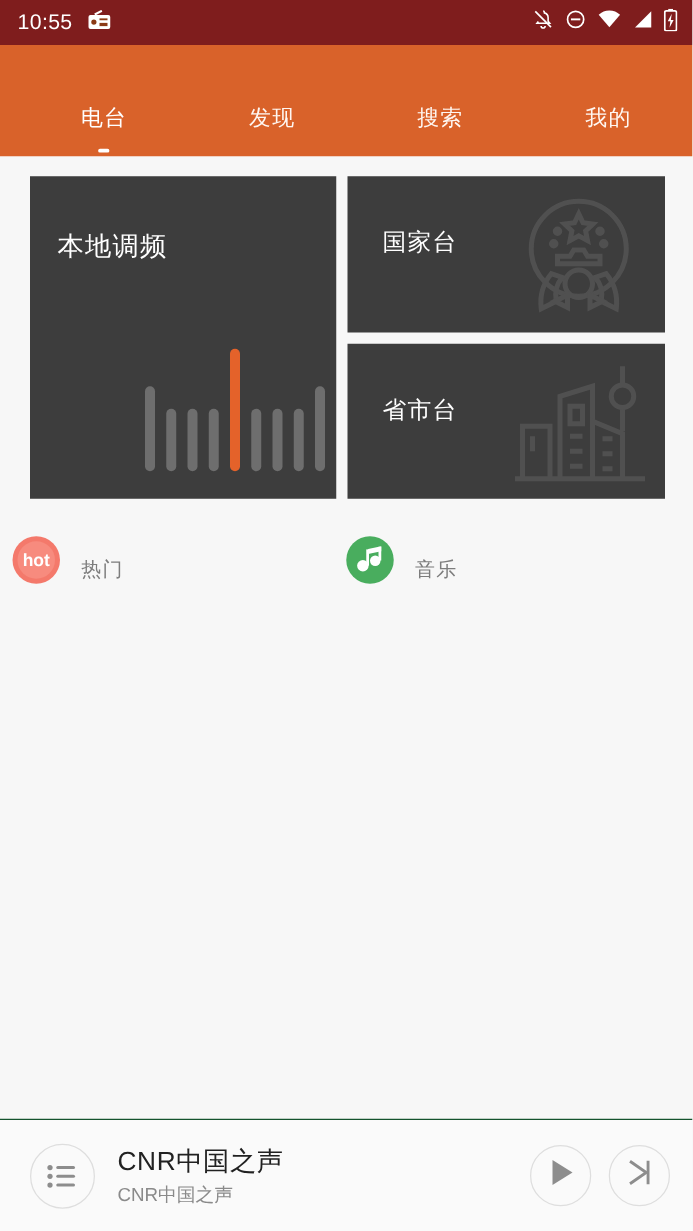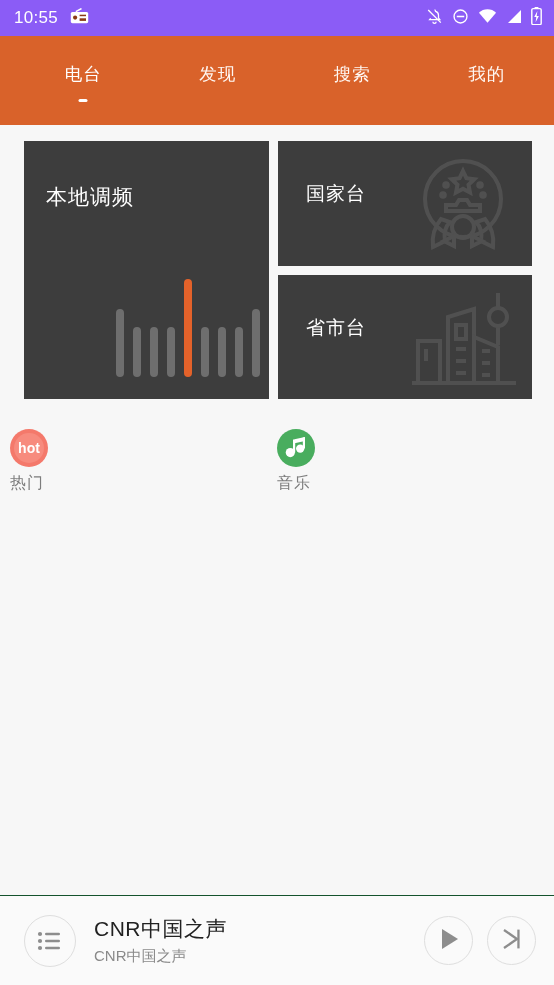--- a/index.html
+++ b/index.html
@@ -6,33 +6,33 @@
   html, body {
     width: 554px; height: 985px;
     background: #f7f7f7;
     font-family: "Liberation Sans", "DejaVu Sans", sans-serif;
     overflow: hidden;
   }
   #app { position: relative; width: 554px; height: 985px; background: #f7f7f7; }
 
   
   .statusbar {
-    height: 36px; background: #8b5cf6;
+    height: 36px; background: #7f1d1d;
     display: flex; align-items: center; justify-content: space-between;
     padding: 0 12px 0 14px; color: #ffffff; gap: 23px;
   }
   .sb-left { display: flex; align-items: center; gap: 12px; }
   .sb-time { font-size: 17px; letter-spacing: .3px; color:#fff; }
   .sb-right { display: flex; align-items: center; gap: 9px; }
   .sb-icon { display:block; }
 
   
   .tabbar {
     height: 89px; background: #d9622a;
-    display: flex; align-items: flex-start;
+    display: flex; align-items: center;
     padding-top: 26px;
     padding-left: 16px;
   }
   .tab {
     flex: 1; text-align: center; position: relative;
     color: #fff7f2; font-size: 17.5px; letter-spacing: 1px;
   }
   .tab.active { color: #ffffff; }
   .tab .tab-underline {
     position: absolute; left: 50%; transform: translateX(-50%);
@@ -56,21 +56,21 @@
 
   .eq { position: absolute; left: 92px; bottom: 22px; display: flex; align-items: flex-end; gap: 9px; }
   .eq i { display: block; width: 8px; border-radius: 4px; background: #6e6e6e; }
   .eq i.accent { background: #e4622a; }
 
   .emblem-wrap { position:absolute; right: 16px; top: 8px; opacity:.9; }
   .city-wrap { position:absolute; right: 14px; top: 12px; opacity:.9; }
 
   
   .quick { display: flex; padding: 30px 10px 10px 10px; }
-  .quick-item { flex: 1; display: flex; flex-direction: column; align-items: flex-start; gap: 6px; }
+  .quick-item { flex: 1; display: flex; align-items: flex-end; gap: 17px; }
   .quick-label { font-size: 16px; color: #7d7d7d; letter-spacing: 1px; }
   .qi { width: 38px; height: 38px; display:flex; align-items:center; justify-content:center; }
   .qi-hot {
     border-radius: 50%; background: #f4796b;
     color: #fff; font-size: 14px; font-weight: bold; font-style: italic;
     position: relative;
   }
   .qi-hot span { position: relative; z-index: 2; font-style: normal; }
   .qi-hot:after {
     content:""; position:absolute; inset:4px; border-radius:50%; background:#f78b7e;

